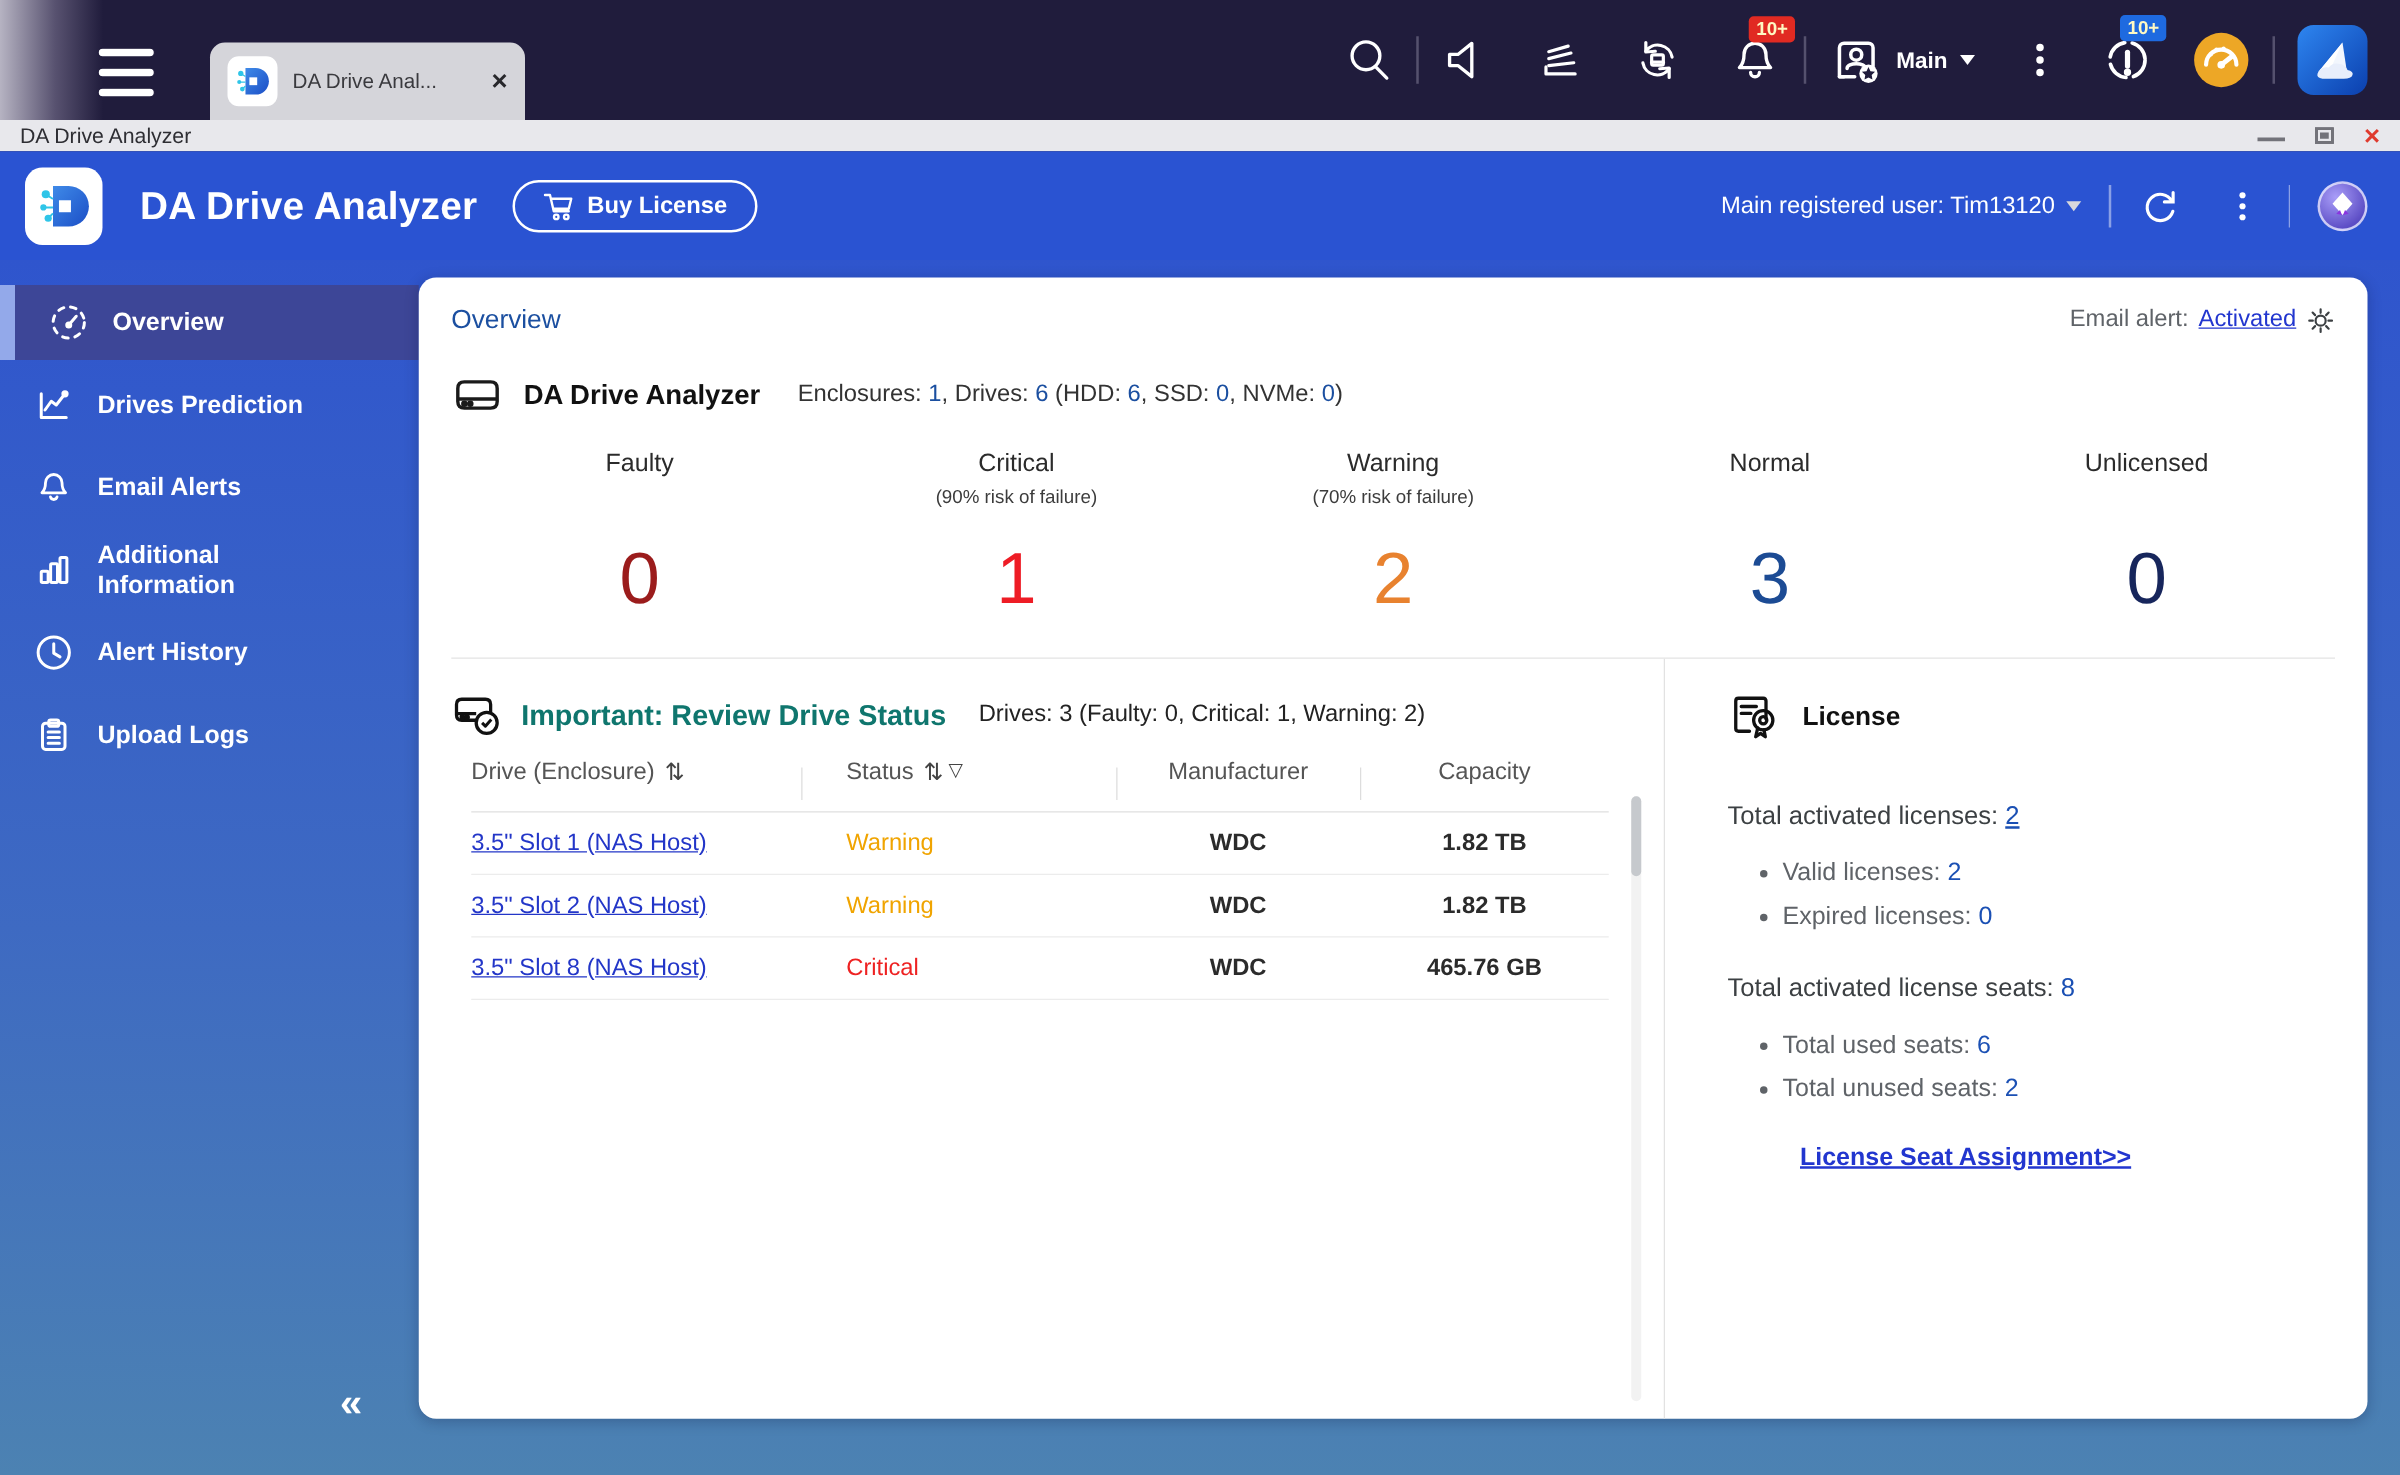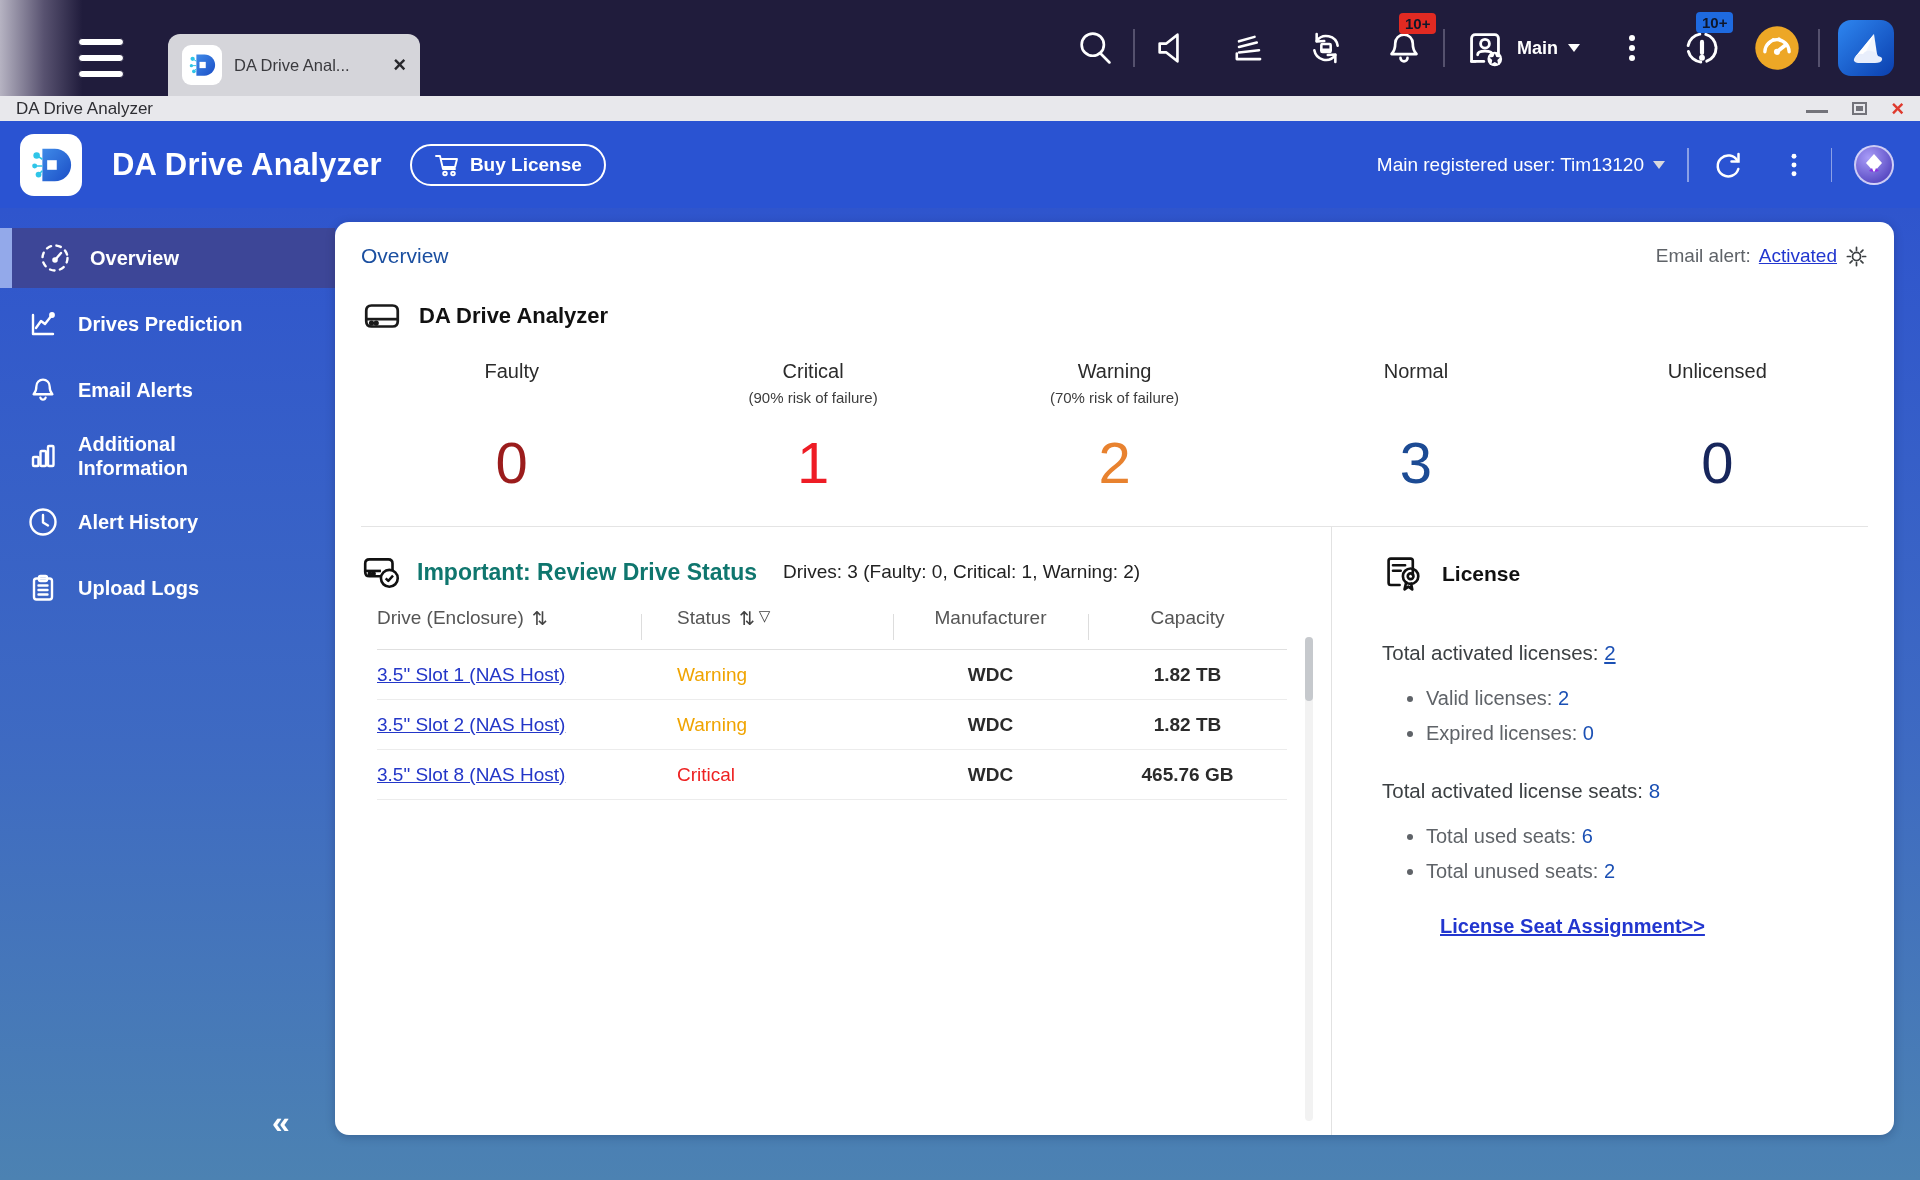--- a/index.html
+++ b/index.html
@@ -14,21 +14,21 @@
   .hamburger { position:absolute; left:78px; top:38px; width:46px; height:40px; display:flex; flex-direction:column; justify-content:space-between; cursor:pointer; }
   .hamburger i { display:block; height:8px; border-radius:5px; background:#fff; border:1px solid #201c3c; }
   .qtab { position:absolute; left:168px; top:34px; width:252px; height:62px; background:#d5d5da;
     border-radius:12px 12px 0 0; display:flex; align-items:center; padding:0 14px; gap:12px; }
   .qtab .tab-ico { width:40px; height:40px; background:#fff; border-radius:9px; display:flex; align-items:center; justify-content:center; flex:0 0 auto; }
   .qtab .tab-title { flex:1; font-size:16.5px; color:#3a3a3e; font-weight:500; white-space:nowrap; overflow:hidden; }
   .qtab .tab-close { font-size:22px; font-weight:bold; color:#28282c; line-height:1; cursor:pointer; }
   .tb-icons { position:absolute; right:0; top:0; height:96px; display:flex; align-items:center; }
   .tb-it { position:relative; display:flex; align-items:center; justify-content:center; cursor:pointer; }
   .tb-sep { width:2px; height:38px; background:#55516e; margin:0 18px; }
-  .badge { position:absolute; top:-14px; left:16px; color:#0f172a; font-size:15px; font-weight:bold;
+  .badge { position:absolute; top:-14px; left:16px; color:#fef9c3; font-size:15px; font-weight:bold;
     padding:2px 6px; border-radius:4px; line-height:1.15; white-space:nowrap; }
   .badge.red { background:#e12a22; }
   .badge.blue { background:#1e6ae0; }
   .elsa { color:#fff; font-size:18px; font-weight:bold; margin:0 6px 0 10px; }
   .caret { width:0; height:0; border-left:6px solid transparent; border-right:6px solid transparent; border-top:8px solid #fff; margin-left:4px; }
   .gauge-tile, .cloud-tile { border-radius:50%; }
   .cloud-tile { width:56px; height:56px; border-radius:13px; background:linear-gradient(135deg,#2e86f0,#0b3fae);
     display:flex; align-items:center; justify-content:center; }
 
   
@@ -375,20 +375,23 @@
       </div>
 
       <div class="summary-row">
         <svg width="42" height="36" viewBox="0 0 40 34" fill="none" stroke="#1a1a1a" stroke-width="2.6" stroke-linejoin="round">
           <path d="M5 12 q0-5 5-5 h20 q5 0 5 5 v10 q0 5-5 5 h-20 q-5 0-5-5 z"></path>
           <path d="M5 20 H35"></path>
             <circle cx="10" cy="23.7" r="1.2" fill="#1a1a1a"></circle>
             <circle cx="14.5" cy="23.7" r="1.2" fill="#1a1a1a"></circle>
           </svg>
         <span class="summary-title">DA Drive Analyzer</span>
+        <span class="enc-line">
+          <span>Enclosures: </span><b>1</b><span>, Drives: </span><b>6</b><span> (HDD: </span><b>6</b><span>, SSD: </span><b>0</b><span>, NVMe: </span><b>0</b><span>)</span>
+        </span>
       </div>
 
       <div class="stats">
         <div class="stat">
           <div class="s-lbl">Faulty</div>
           <div class="s-sub"></div>
           <div class="s-val" style="color: rgb(155, 28, 28);">0</div>
         </div>
         <div class="stat">
           <div class="s-lbl">Critical</div>

